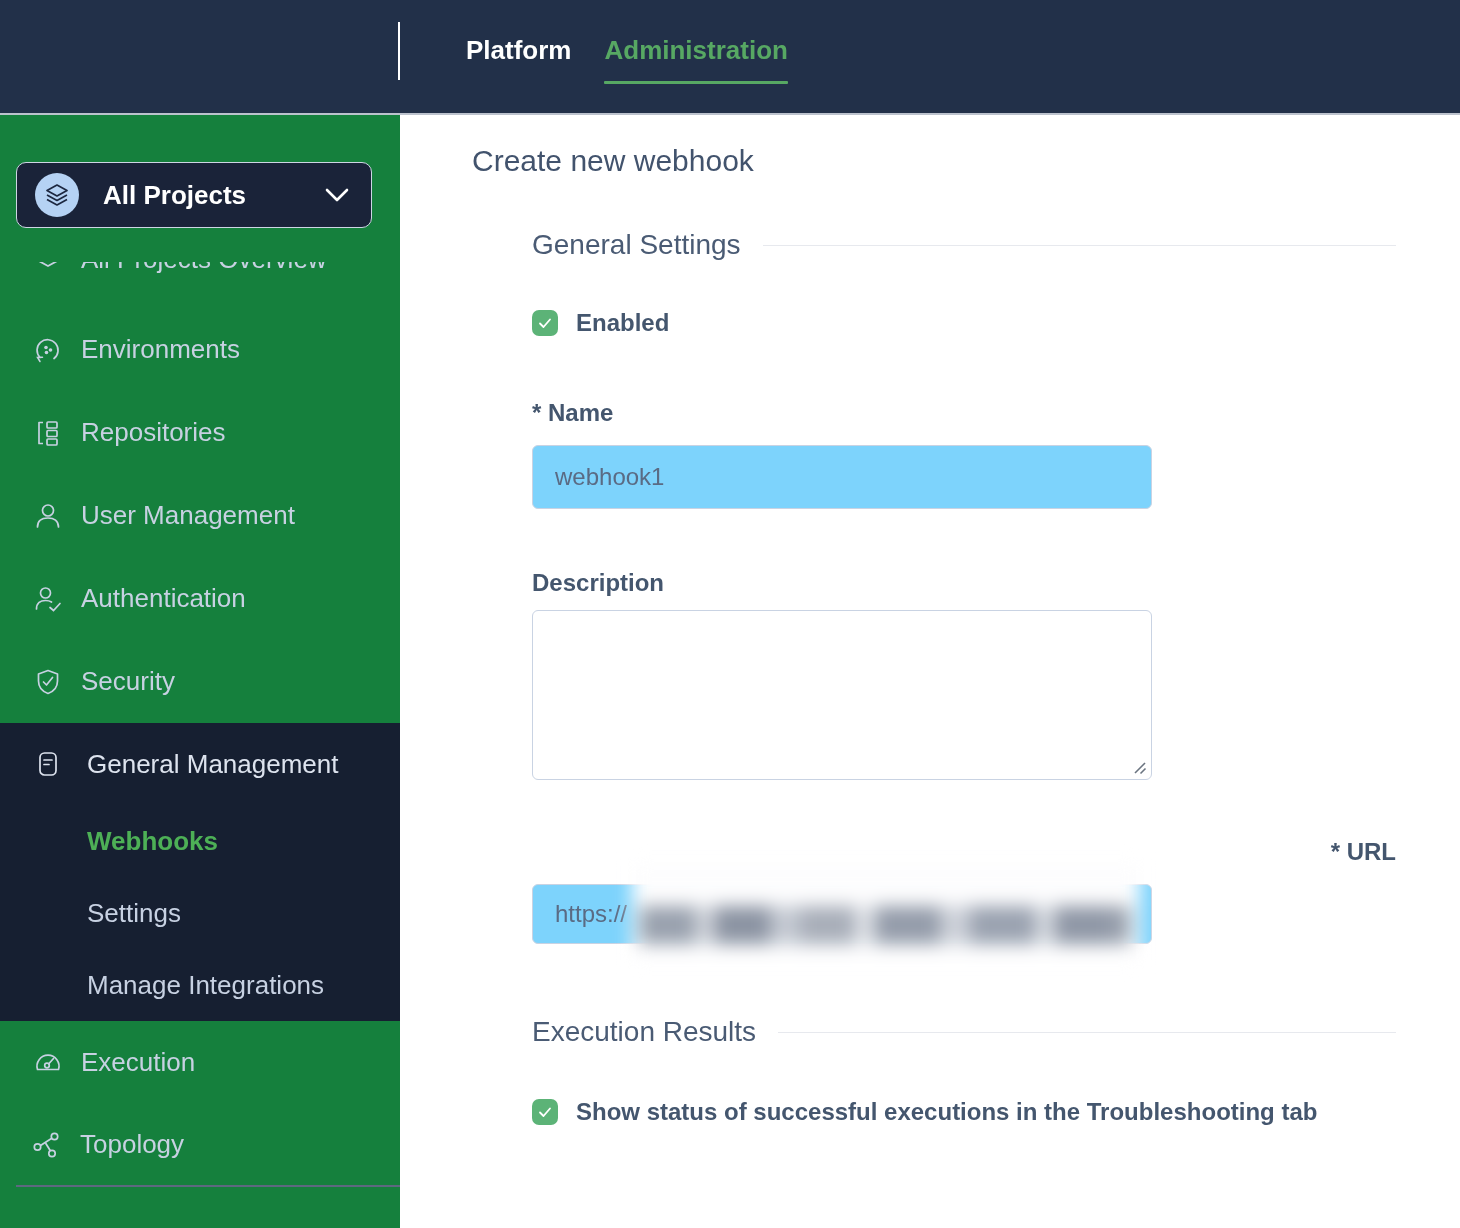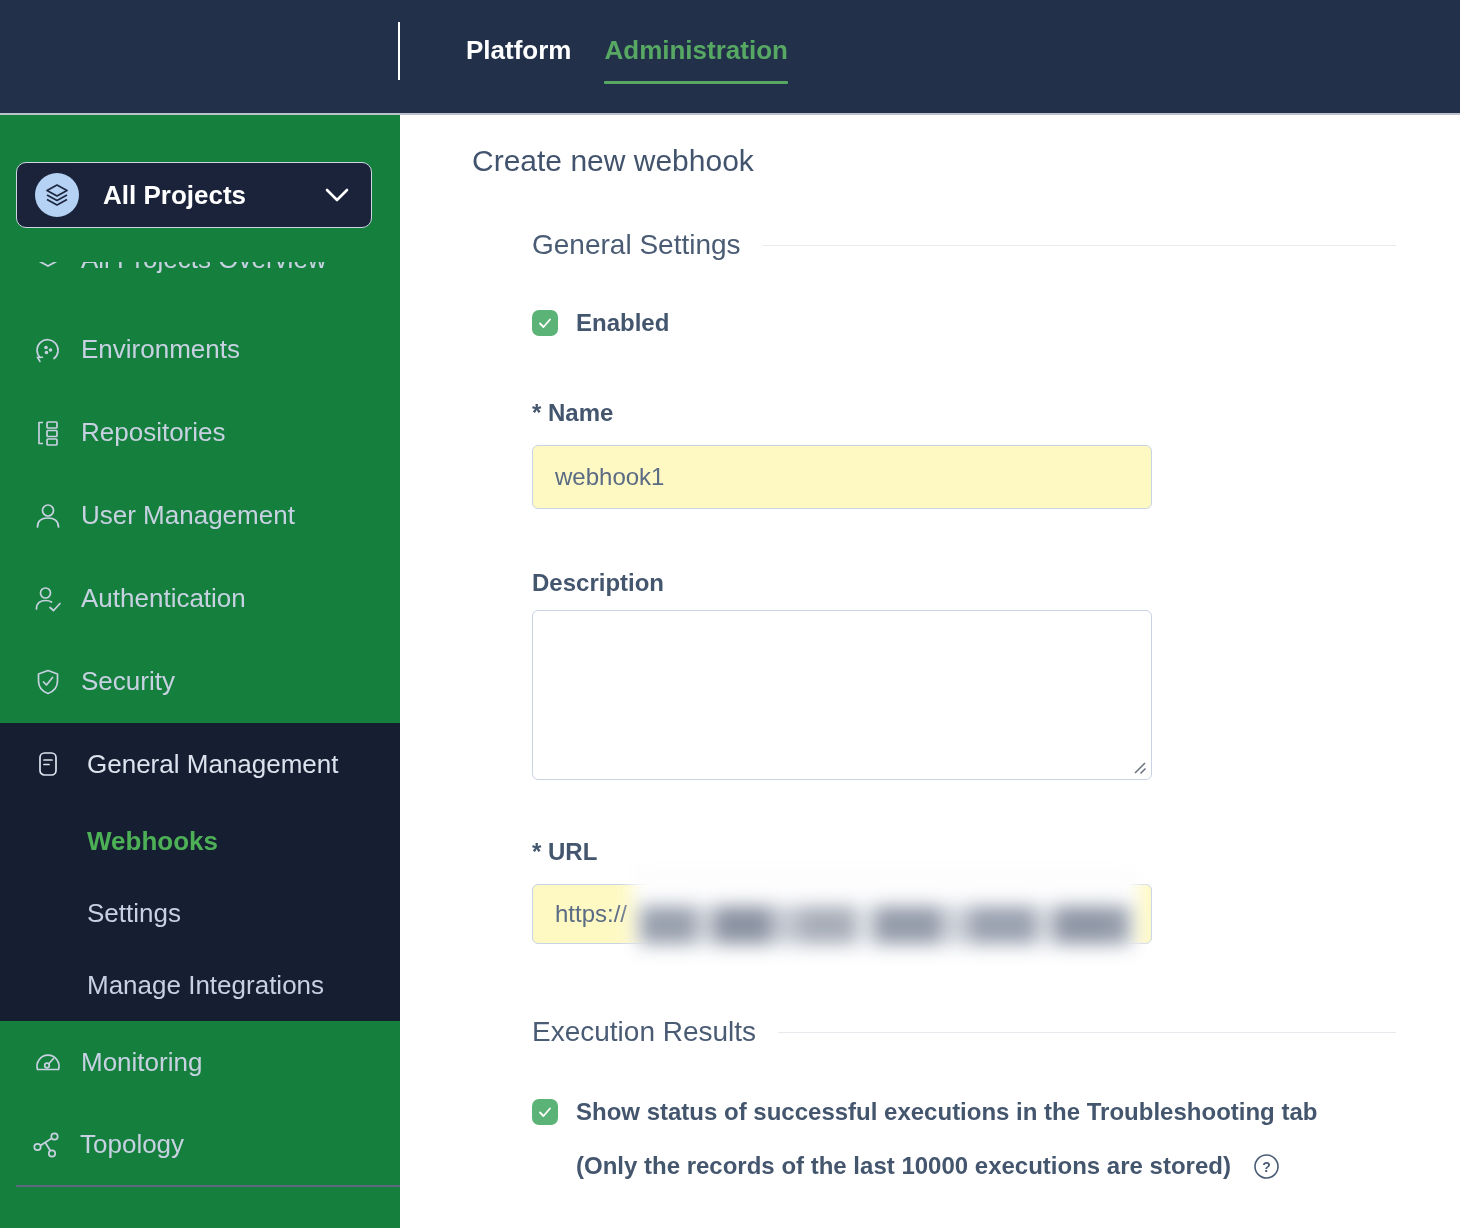--- a/index.html
+++ b/index.html
@@ -72,32 +72,32 @@
   .checkbox {
     width:26px; height:26px; border-radius:7px; background:#5cb377;
     display:flex; align-items:center; justify-content:center; flex:none; cursor:pointer;
   }
   .check-label { margin-left:18px; font-size:24px; font-weight:600; color:#44566e; }
 
   .field-label { margin-top:62px; font-size:24px; font-weight:600; color:#44566e; line-height:28px; }
   .text-input {
     margin-top:18px; width:620px; height:64px; border:1px solid #c9d3e3; border-radius:6px;
     font-family:"Liberation Sans","DejaVu Sans",sans-serif;
-    font-size:24px; color:#5a6b84; padding:0 22px; outline:none; display:block; background:#fef9c3;
+    font-size:24px; color:#5a6b84; padding:0 22px; outline:none; display:block; background:#7dd3fc;
   }
   .desc-label { margin-top:60px; }
   .textarea-wrap { position:relative; width:620px; margin-top:13px; }
   .text-area {
     width:620px; height:170px; border:1px solid #c9d3e3; border-radius:6px;
     resize:none; outline:none; display:block; background:#fff;
     font-family:"Liberation Sans","DejaVu Sans",sans-serif; font-size:24px; color:#5a6b84; padding:12px 22px;
   }
   .resize-handle { position:absolute; right:4px; bottom:4px; pointer-events:none; }
 
-  .url-label { margin-top:58px; }
+  .url-label { margin-top:58px;text-align:right; }
   .url-wrap { position:relative; width:620px; margin-top:18px; }
   .url-input {
     margin-top:0; height:60px; width:620px;
   }
   .redaction {
     position:absolute; left:100px; top:-18px; width:508px; height:94px;
     background:#fdfdfe; filter:blur(9px); pointer-events:none;
   }
   .redaction-streak {
     position:absolute; left:8px; right:10px; top:40px; height:38px;
@@ -238,21 +238,21 @@
   </div>
 
   <div class="nav-row" style="height:82px;">
     <span class="nav-icon">
       <svg width="30" height="30" viewBox="0 0 30 30" fill="none" stroke="#c7d1e2" stroke-width="1.7" stroke-linecap="round">
         <path d="M4.5 22.5 A 11 11 0 1 1 25.5 22.5 Z"></path>
         <circle cx="14" cy="18.5" r="2.3"></circle>
         <line x1="15.8" y1="16.8" x2="20.5" y2="11.5"></line>
       </svg>
     </span>
-    <span class="nav-label">Monitoring</span>
+    <span class="nav-label">Execution</span>
   </div>
 
   <div class="nav-row" style="height:82px;padding-left:32px;">
     <span class="nav-icon">
       <svg width="30" height="30" viewBox="0 0 30 30" fill="none" stroke="#c7d1e2" stroke-width="1.7">
         <circle cx="5.5" cy="18" r="3.2"></circle>
         <circle cx="22.5" cy="7.5" r="3.2"></circle>
         <circle cx="20" cy="24.5" r="3.2"></circle>
         <line x1="8.5" y1="16.5" x2="19.8" y2="9.2"></line>
         <line x1="13.5" y1="14" x2="18.5" y2="22"></line>
@@ -312,24 +312,15 @@
 
     <div class="check-row exec-check">
       <span class="checkbox">
         <svg width="18" height="18" viewBox="0 0 18 18" fill="none" stroke="#ffffff" stroke-width="1.8" stroke-linecap="round" stroke-linejoin="round">
           <polyline points="4,9.5 7.5,13 14,5.5"></polyline>
         </svg>
       </span>
       <span class="check-label">Show status of successful executions in the Troubleshooting tab</span>
     </div>
 
-    <div class="note-row">
-      <span class="note-text">(Only the records of the last 10000 executions are stored)</span>
-      <span class="help-icon">
-        <svg width="27" height="27" viewBox="0 0 27 27" fill="none">
-          <circle cx="13.5" cy="13.5" r="11.5" stroke="#4a5b74" stroke-width="1.6"></circle>
-          <text x="13.5" y="18.5" text-anchor="middle" font-size="14" font-weight="600" fill="#4a5b74" font-family="Liberation Sans, sans-serif">?</text>
-        </svg>
-      </span>
-    </div>
 
   </div>
 </div>
 
 </body></html>

